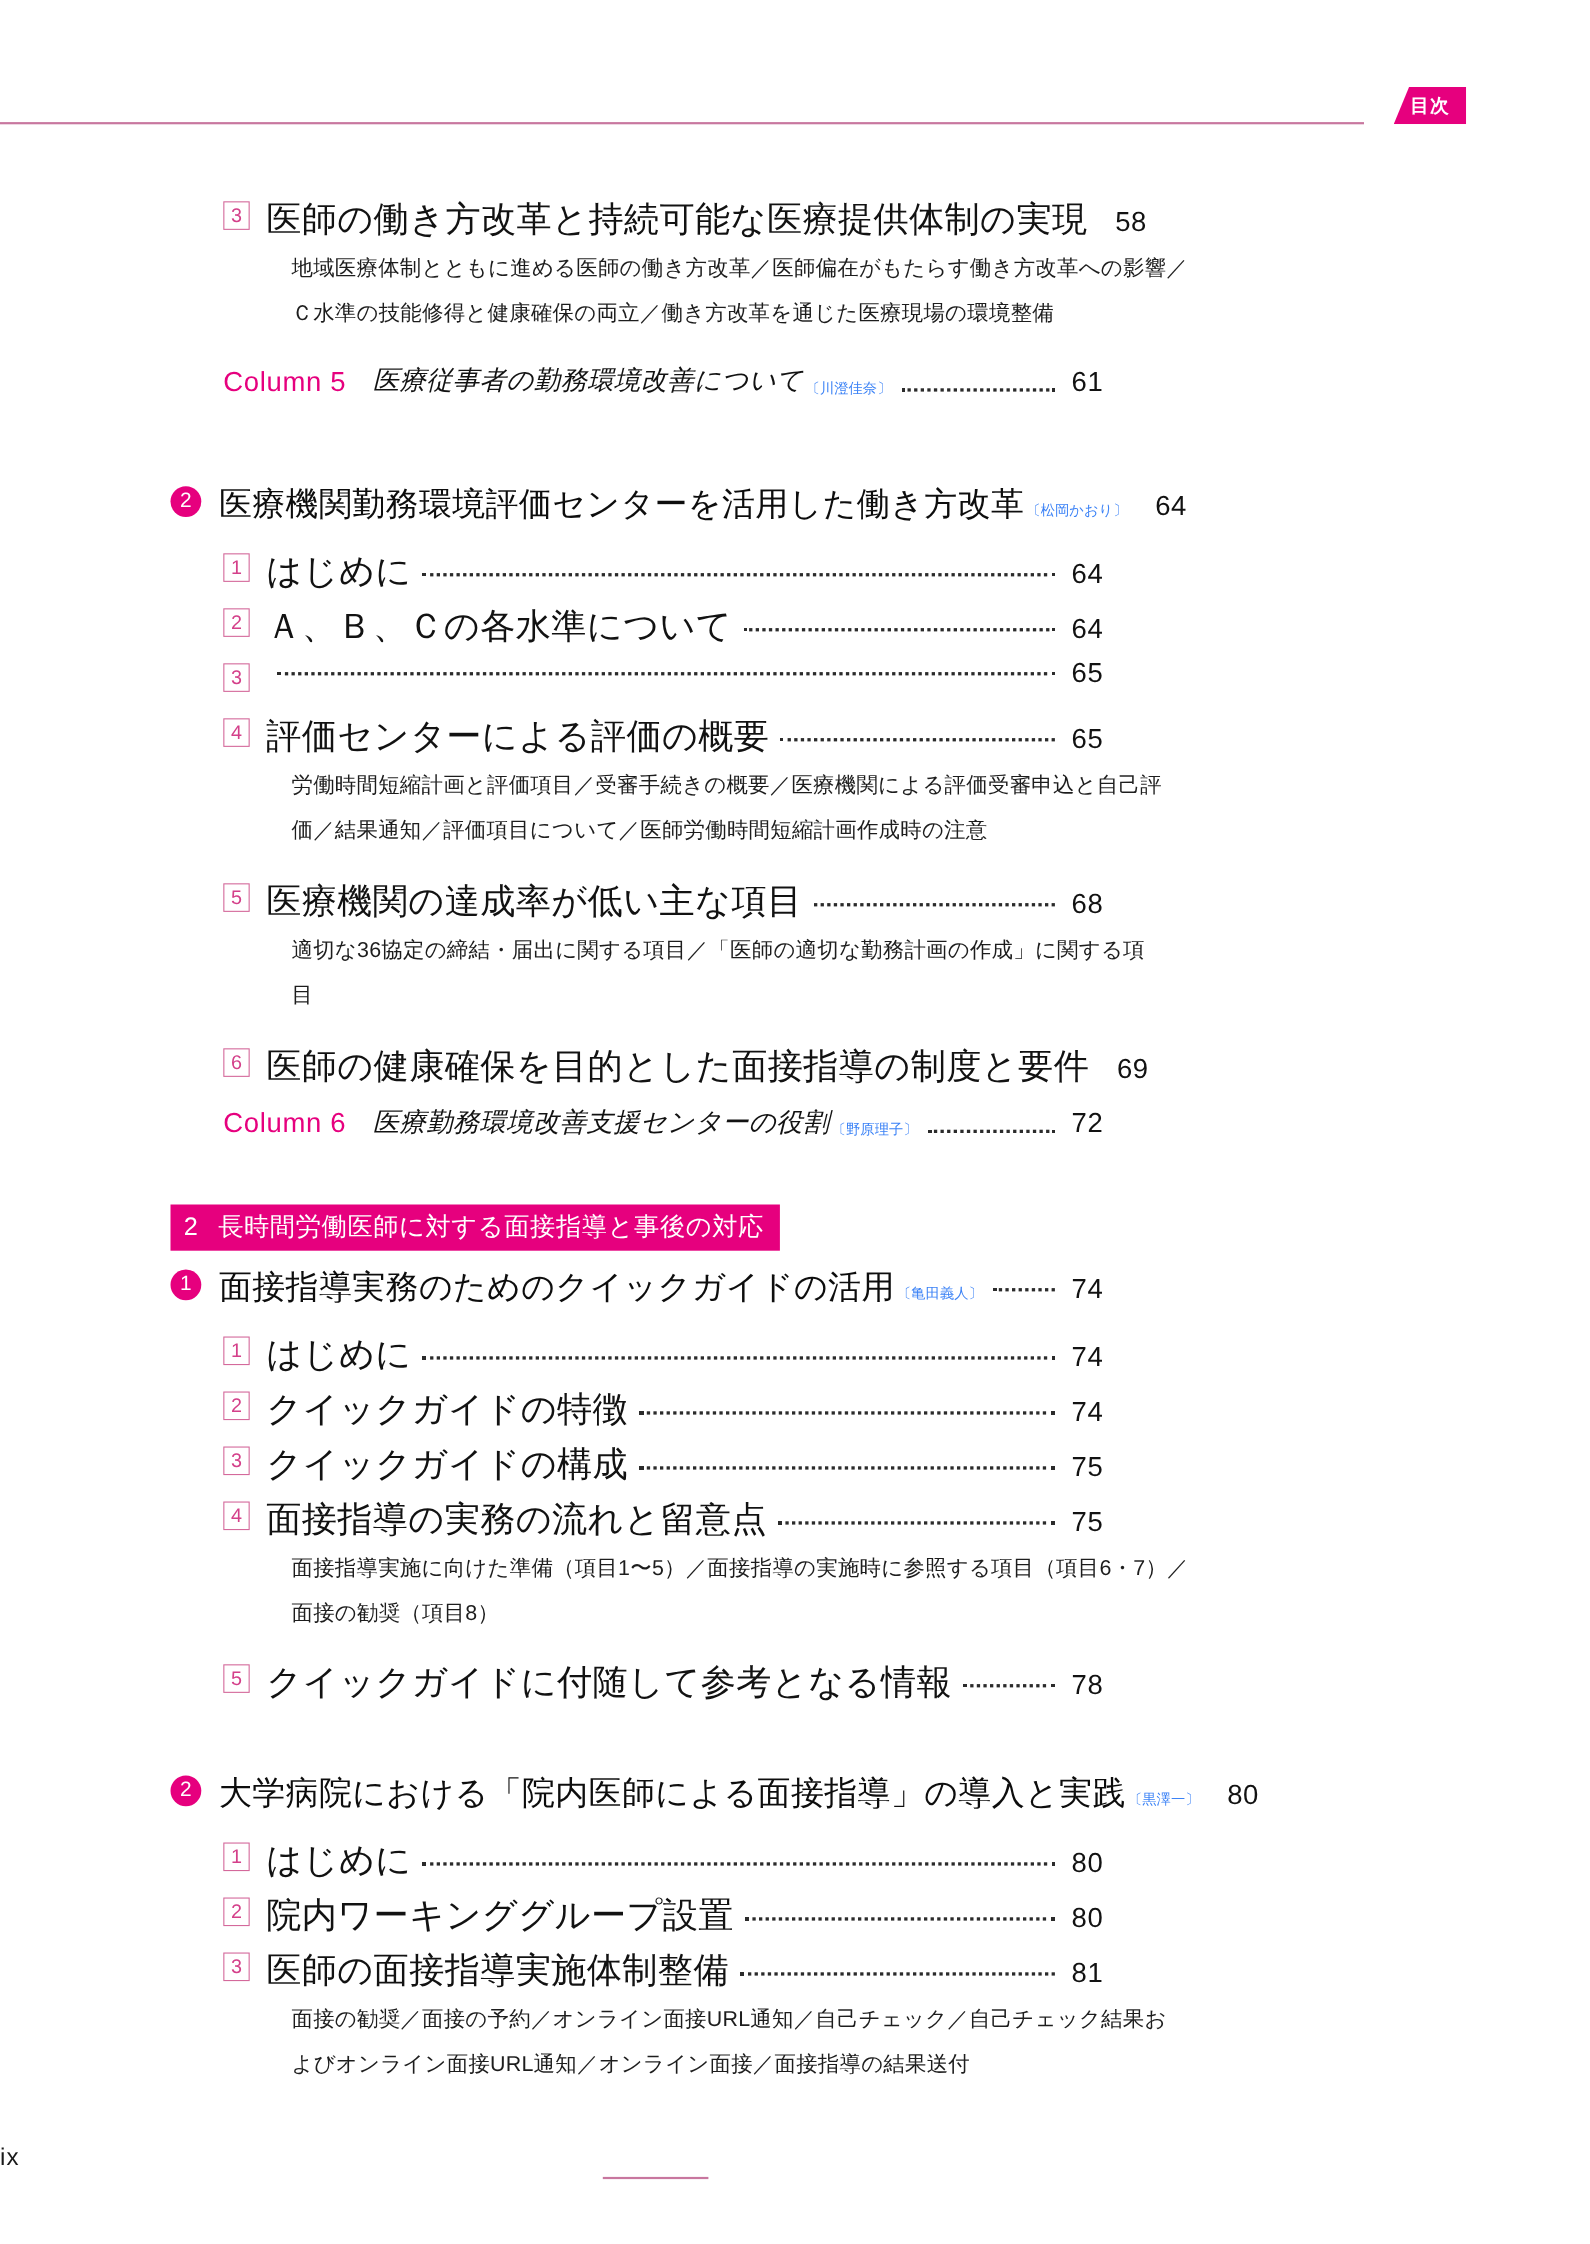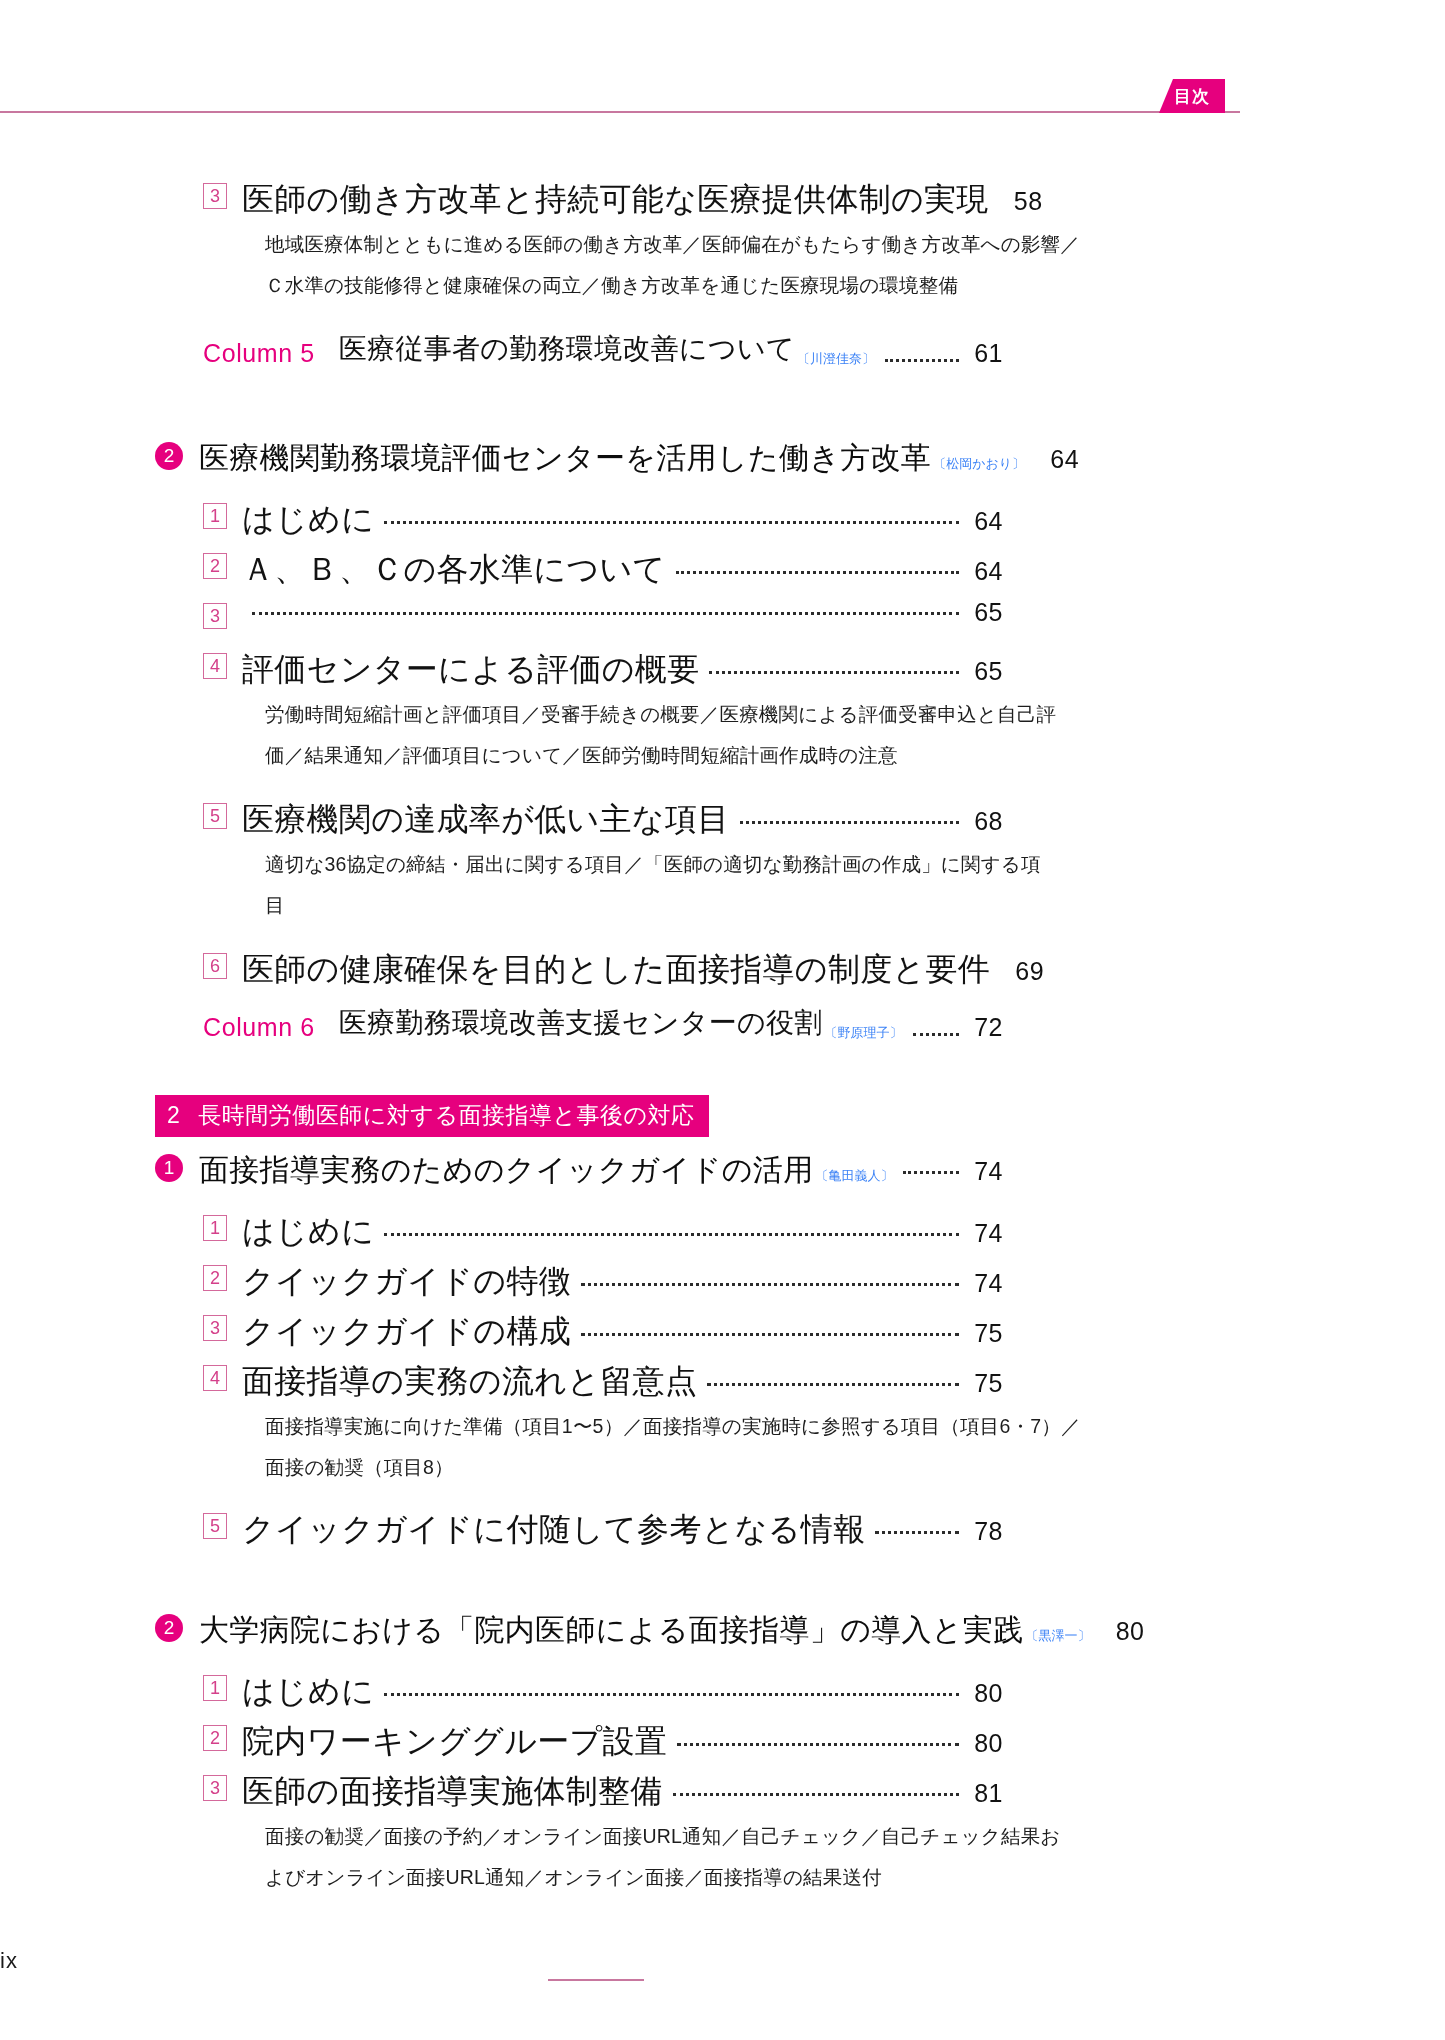--- a/index.html
+++ b/index.html
@@ -32,21 +32,21 @@
     position: absolute;
     left: 0;
     top: 111px;
     width: 1240px;
     height: 2px;
     background: #c8779f;
   }
   .header-tab {
     position: absolute;
     top: 79px;
-    left: 1159px;
+    left: 1267px;
     width: 66px;
     height: 34px;
     background: #e6007e;
     color: #ffffff;
     font-size: 17px;
     font-weight: bold;
     letter-spacing: 1px;
     display: flex;
     align-items: center;
     justify-content: center;
@@ -126,24 +126,25 @@
     align-items: flex-end;
   }
   .column-label {
     flex: 0 0 auto;
     color: #e6007e;
     font-size: 25px;
     letter-spacing: 0.6px;
   }
   .column-title {
     flex: 0 0 auto;
-    font-size: 28px;
+    font-size: 24px;
     color: #121212;
     margin-left: 24px;
     letter-spacing: 0.3px;
+    font-style: italic;
   }
   .author {
     flex: 0 0 auto;
     font-size: 13px;
     color: #3b82f6;
     margin-left: 2px;
   }
 
   
   .sec {

